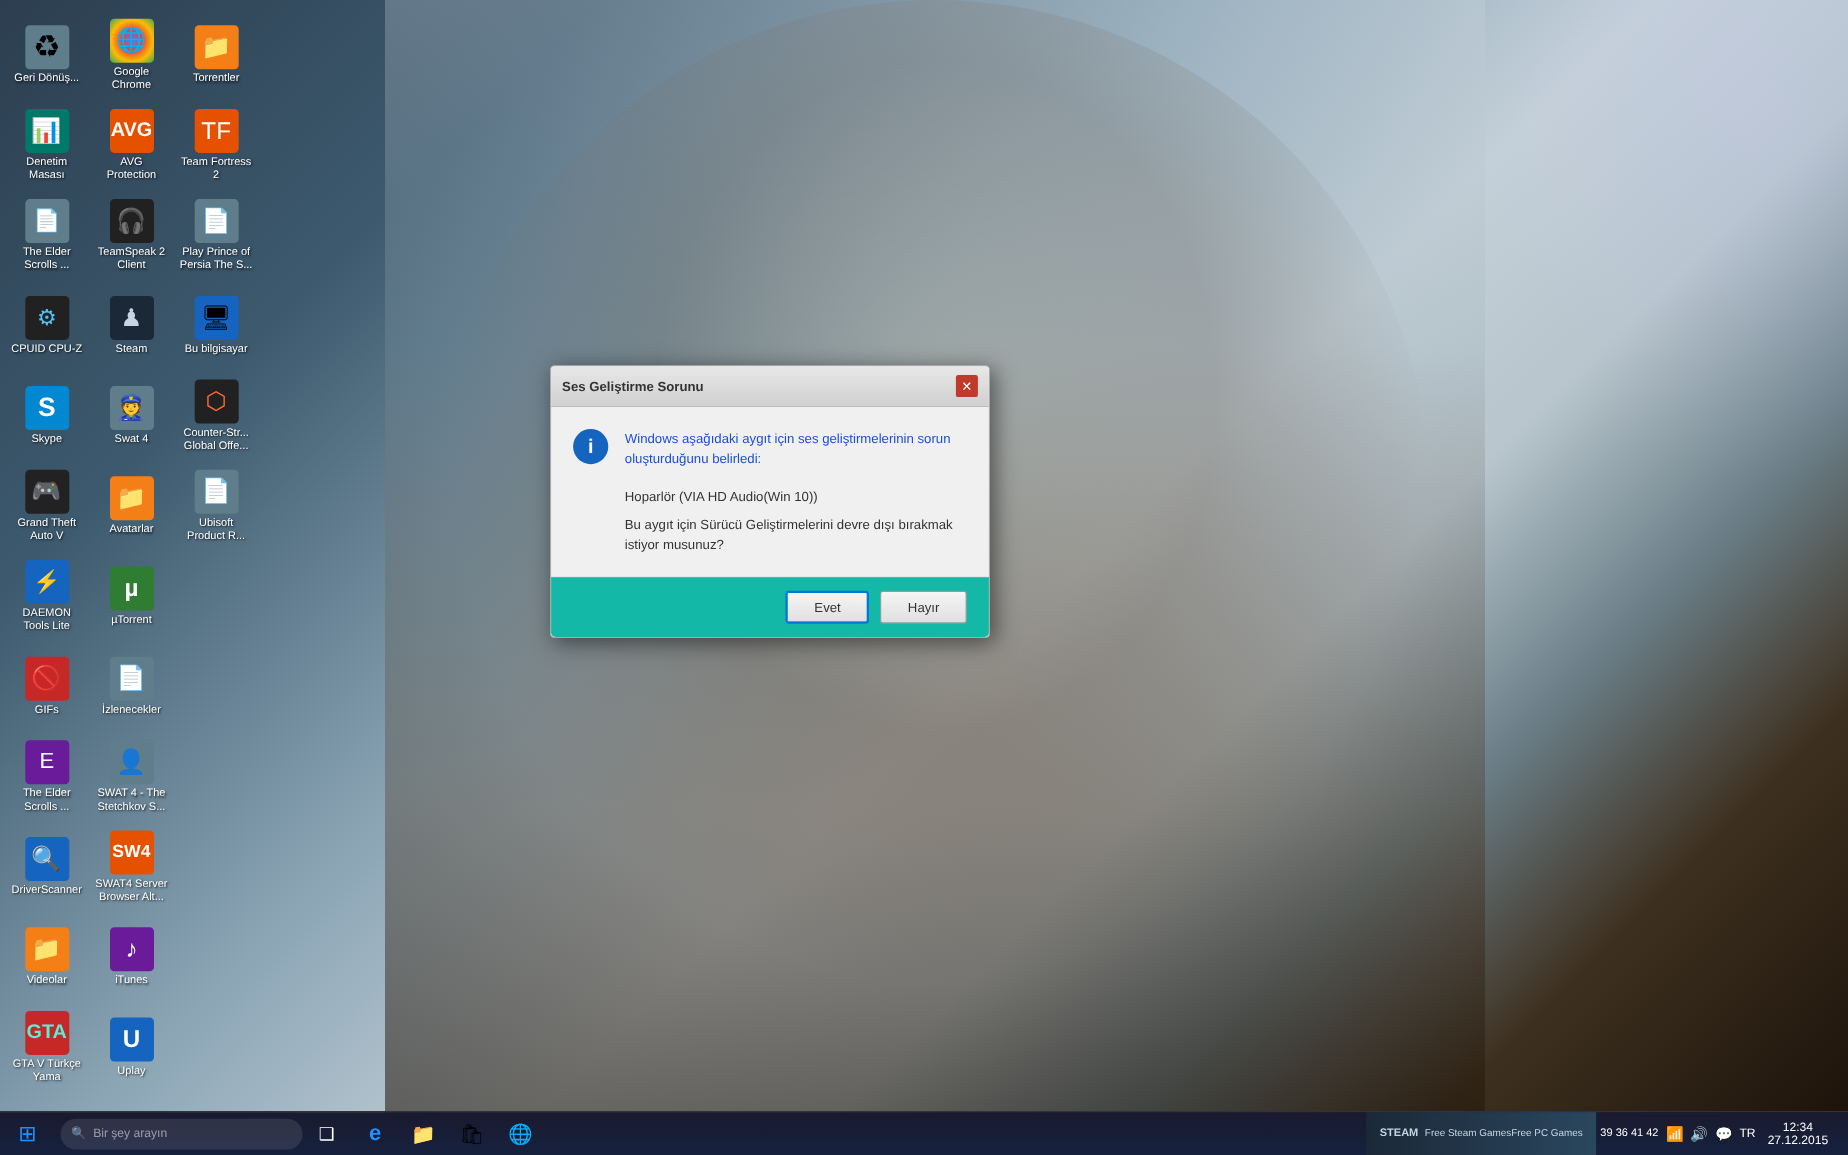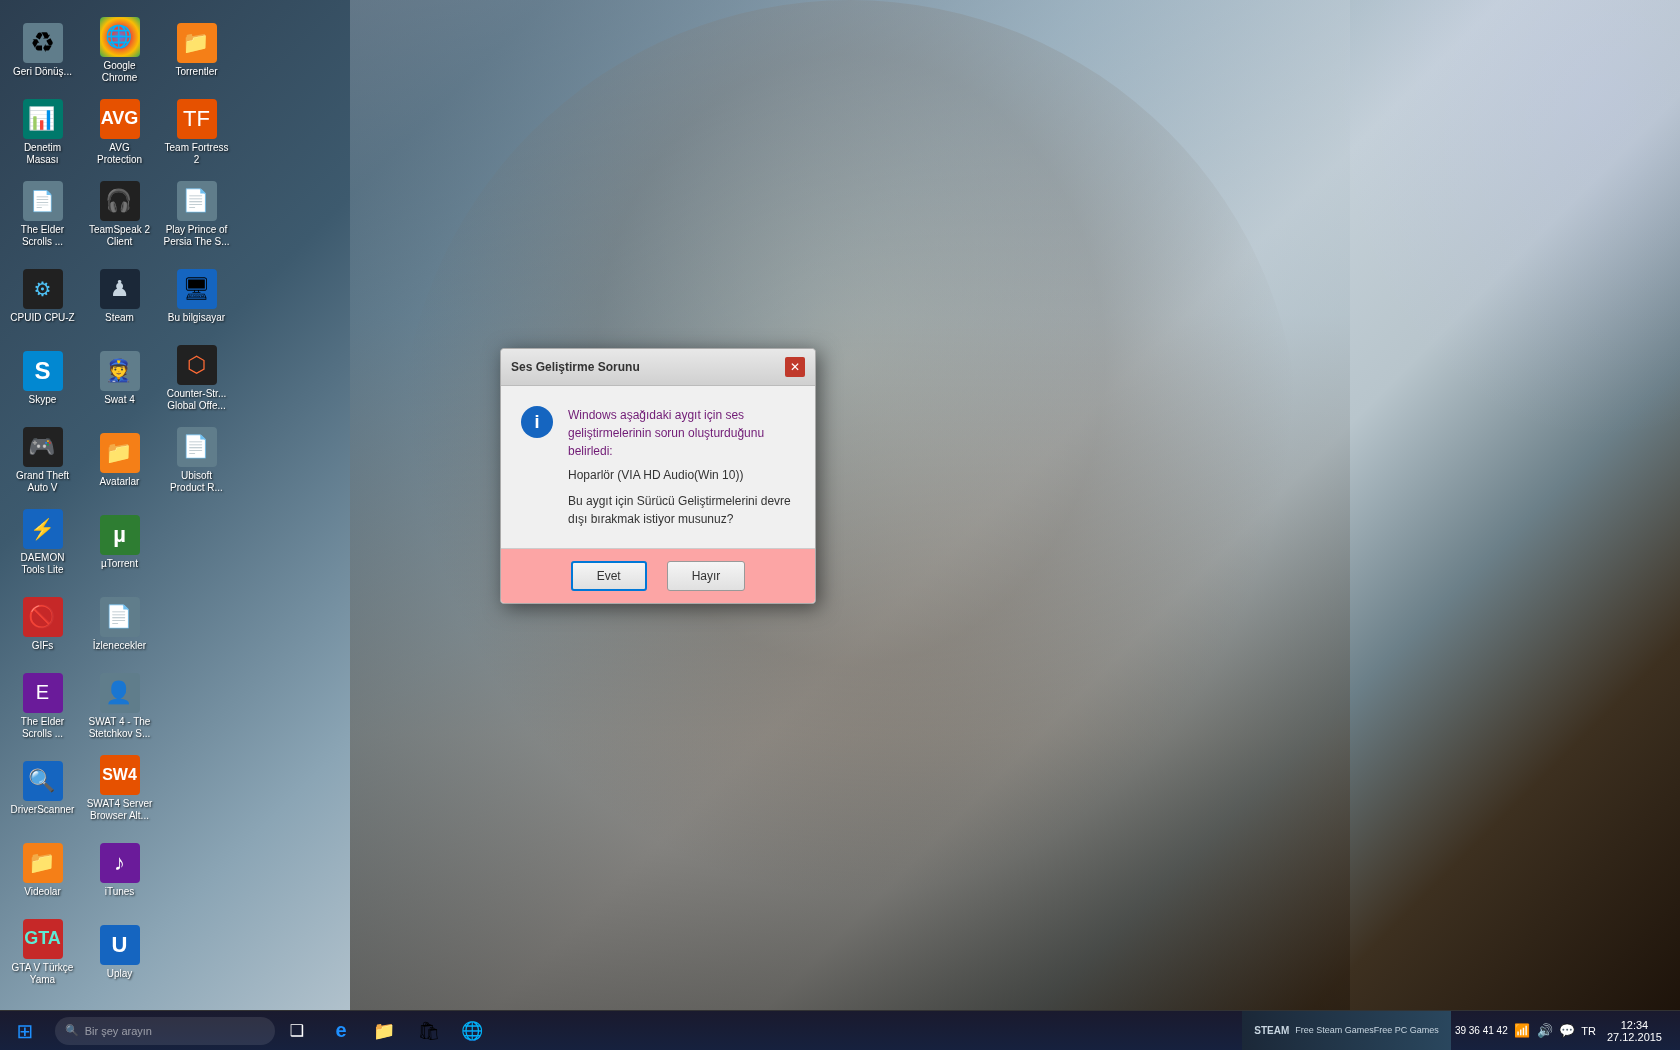--- a/index.html
+++ b/index.html
@@ -174,23 +174,23 @@
     
     #dialog-overlay {
       position: absolute;
       top: 0; left: 0;
       width: 100%; height: 100%;
       z-index: 200;
     }
 
     #dialog {
       position: absolute;
-      top: 348px;
+      top: 332px;
       left: 500px;
-      width: 316px;
+      width: 400px;
       background: #f0f0f0;
       border: 1px solid #aaa;
       border-radius: 4px;
       box-shadow: 4px 4px 20px rgba(0,0,0,0.5);
     }
 
     #dialog-titlebar {
       background: linear-gradient(180deg, #e8e8e8 0%, #d0d0d0 100%);
       padding: 8px 10px;
       display: flex;
@@ -240,45 +240,45 @@
       font-weight: bold;
       flex-shrink: 0;
     }
 
     #dialog-content {
       flex: 1;
     }
 
     #dialog-main-text {
       font-size: 12px;
-      color: #701a75;
+      color: #1d4ed8;
       line-height: 1.5;
-      margin-bottom: 8px;
+      margin-bottom: 18px;
     }
 
     #dialog-device-name {
       font-size: 12px;
       color: #333;
       text-align: left;
       font-weight: 500;
       margin-bottom: 10px;
     }
 
     #dialog-question {
       font-size: 12px;
       color: #333;
       line-height: 1.5;
     }
 
     #dialog-footer {
       padding: 12px 20px;
       display: flex;
-      justify-content: center;
-      gap: 20px;
-      background: #fca5a5;
+      justify-content: flex-end;
+      gap: 10px;
+      background: #14b8a6;
       border-top: 1px solid #ccc;
       border-radius: 0 0 4px 4px;
     }
 
     .dialog-btn {
       padding: 6px 24px;
       font-size: 12px;
       border: 1px solid #999;
       border-radius: 3px;
       cursor: pointer;

